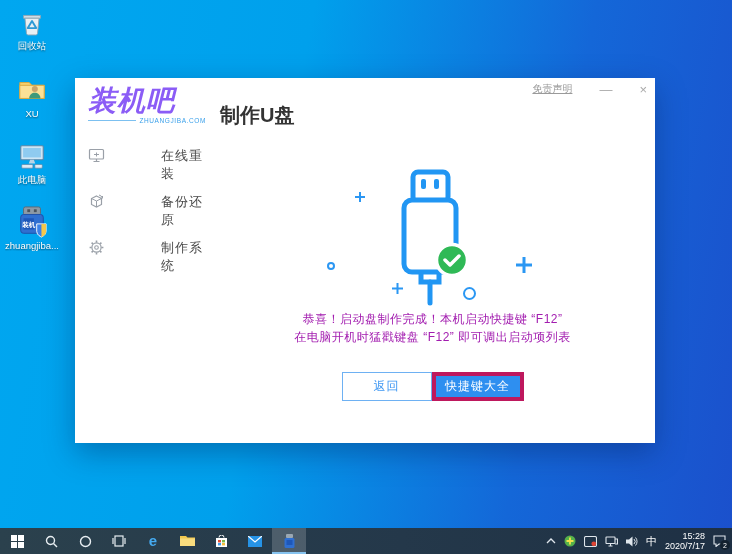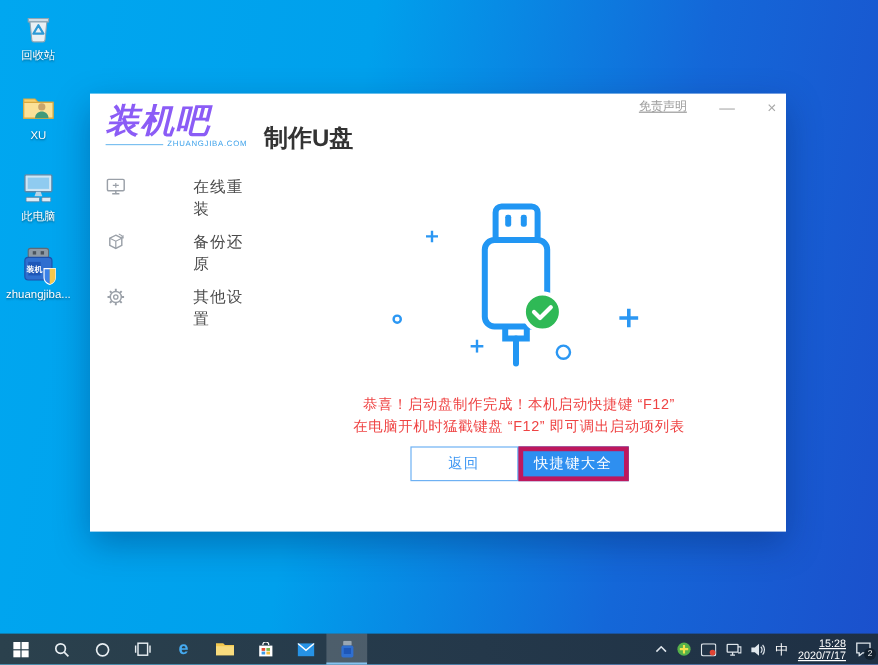--- a/index.html
+++ b/index.html
@@ -28,37 +28,37 @@
   .side-item{position:relative;height:46px;display:flex;padding-left:13px;cursor:pointer;gap:41px;}
   .side-item .ic{width:17px;height:17px;margin-right:15px;display:flex;align-items:center;justify-content:center;}
   .side-item .sl{font-size:13px;color:#4a4a4a;letter-spacing:1px;}
   .side-item.active .sl{color:#2b97f3;}
   .side-item.active::before{content:'';position:absolute;left:0;top:0;width:4px;height:100%;background:#2b97f3;}
   
   .usb-art{position:absolute;left:320px;top:88px;}
   .decor{position:absolute;}
   .donut{width:8px;height:8px;border:2px solid #2b97f3;border-radius:50%;}
   .bigring{width:13px;height:13px;border:2.5px solid #2b97f3;border-radius:50%;}
-  .msg{position:absolute;left:135px;width:445px;top:232px;text-align:center;color:#ef4444;
-    font-size:12px;line-height:18px;letter-spacing:.5px;margin-top:18px;}
+  .msg{position:absolute;left:135px;width:445px;top:232px;text-align:center;color:#a21caf;
+    font-size:12px;line-height:18px;letter-spacing:.5px;}
   .btnrow{position:absolute;left:135px;width:445px;top:294px;display:flex;justify-content:center;}
   .btn{height:29px;font-size:12px;display:flex;align-items:center;justify-content:center;cursor:pointer;letter-spacing:1px;}
   .btn-back{width:90px;background:#fff;border:1px solid #6eb1f3;color:#3e97f3;}
   .btn-hot{width:92px;background:#2e8ff0;border:4px solid #be185d;color:#fff;}
   
   .taskbar{position:absolute;left:0;bottom:0;width:732px;height:26px;
     background:linear-gradient(90deg,#2b414d 0%,#24384a 55%,#1e3044 100%);
     display:flex;align-items:center;}
   .tb-left{display:flex;height:100%;}
   .tb-cell{width:34px;height:26px;display:flex;align-items:center;justify-content:center;cursor:pointer;}
   .tb-cell.active{background:rgba(255,255,255,.18);box-shadow:inset 0 -2px 0 #86c3ef;}
   .tb-right{margin-left:auto;display:flex;align-items:center;gap:8px;padding-right:6px;height:100%;}
   .tray-ic{display:flex;align-items:center;justify-content:center;cursor:pointer;}
   .ime{color:#fff;font-size:11px;cursor:pointer;}
-  .clock{color:#fff;font-size:9px;line-height:10px;text-align:right;cursor:pointer;text-decoration:underline;}
+  .clock{color:#fff;font-size:9px;line-height:10px;text-align:right;cursor:pointer;}
   .notif{position:relative;cursor:pointer;}
   .badge{position:absolute;right:-4px;bottom:-3px;width:10px;height:10px;border-radius:50%;
     background:#13212f;color:#fff;font-size:7px;display:flex;align-items:center;justify-content:center;}
 </style>
 </head>
 <body>
 
 <div class="stage">
 
   <div class="dicon" style="top:6px">
@@ -155,21 +155,21 @@
       <div class="side-item">
         <span class="ic">
           <svg width="17" height="17" viewBox="0 0 17 17" fill="none" stroke="#9aa0a8">
             <circle cx="8.5" cy="8.5" r="4.6" stroke-width="1.2"></circle>
             <circle cx="8.5" cy="8.5" r="1.8" stroke-width="1.1"></circle>
             <g stroke-width="1.6">
               <path d="M8.5 1.6v2M8.5 13.4v2M1.6 8.5h2M13.4 8.5h2M3.6 3.6l1.4 1.4M12 12l1.4 1.4M13.4 3.6L12 5M5 12l-1.4 1.4"></path>
             </g>
           </svg>
         </span>
-        <span class="sl">其他设置</span>
+        <span class="sl">制作系统</span>
       </div>
     </div>
 
     <svg class="usb-art" width="84" height="142" viewBox="0 0 84 142">
       <rect x="18" y="6" width="35" height="30" rx="5" fill="none" stroke="#2196f3" stroke-width="5"></rect>
       <rect x="26" y="13" width="5" height="10" rx="2" fill="#2196f3"></rect>
       <rect x="39" y="13" width="5" height="10" rx="2" fill="#2196f3"></rect>
       <rect x="9" y="34" width="52" height="72" rx="8" fill="#fff" stroke="#2196f3" stroke-width="5"></rect>
       <path d="M26 106v10h18v-10" fill="none" stroke="#2196f3" stroke-width="5"></path>
       <path d="M35 116v21" stroke="#2196f3" stroke-width="5" stroke-linecap="round"></path>

